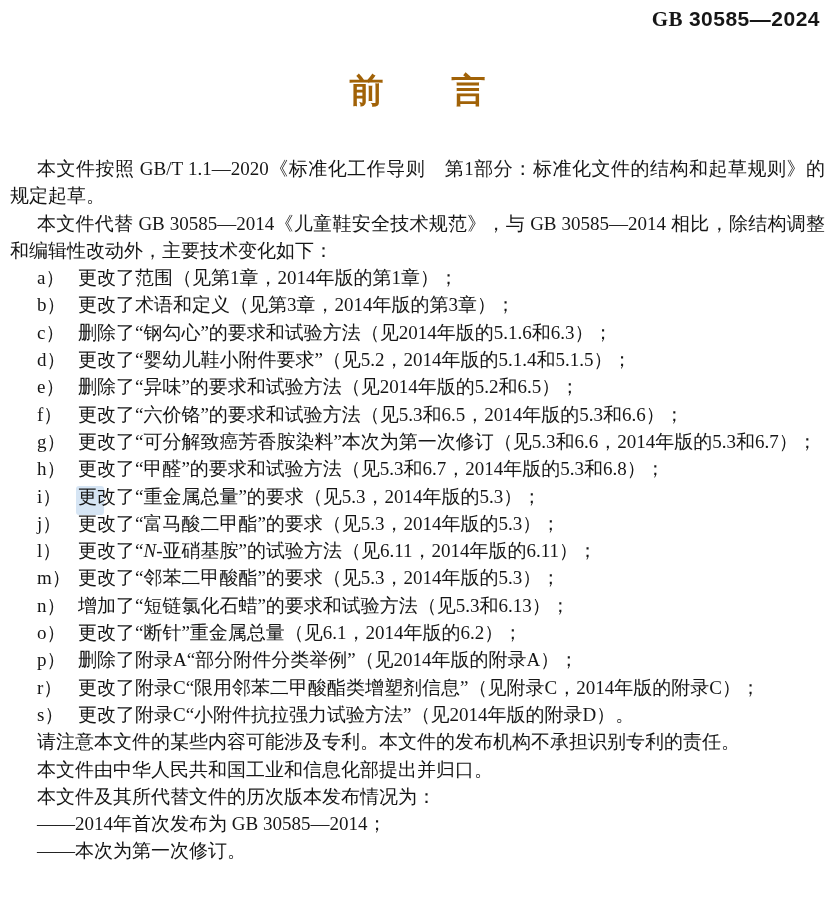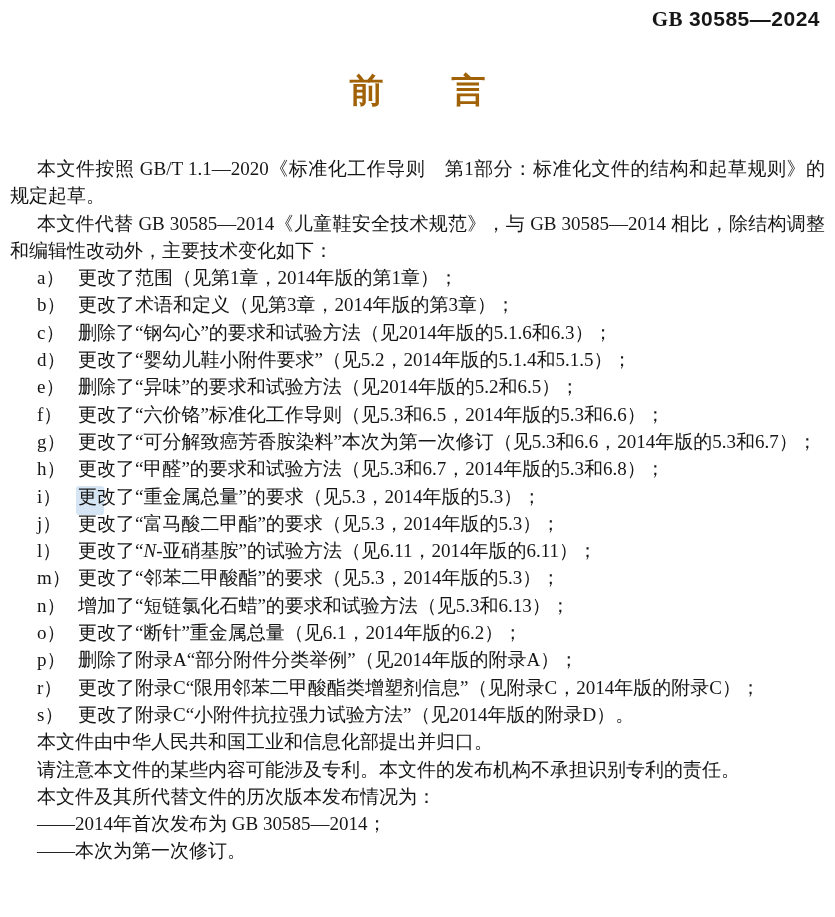--- a/index.html
+++ b/index.html
@@ -106,21 +106,21 @@
     <div class="change-item">
       <span class="item-label">c）</span><span>删除了“钢勾心”的要求和试验方法（见2014年版的5.1.6和6.3）；</span>
     </div>
     <div class="change-item">
       <span class="item-label">d）</span><span>更改了“婴幼儿鞋小附件要求”（见5.2，2014年版的5.1.4和5.1.5）；</span>
     </div>
     <div class="change-item">
       <span class="item-label">e）</span><span>删除了“异味”的要求和试验方法（见2014年版的5.2和6.5）；</span>
     </div>
     <div class="change-item">
-      <span class="item-label">f）</span><span>更改了“六价铬”标准化工作导则（见5.3和6.5，2014年版的5.3和6.6）；</span>
+      <span class="item-label">f）</span><span>更改了“六价铬”的要求和试验方法（见5.3和6.5，2014年版的5.3和6.6）；</span>
     </div>
     <div class="change-item">
       <span class="item-label">g）</span><span>更改了“可分解致癌芳香胺染料”本次为第一次修订（见5.3和6.6，2014年版的5.3和6.7）；</span>
     </div>
     <div class="change-item">
       <span class="item-label">h）</span><span>更改了“甲醛”的要求和试验方法（见5.3和6.7，2014年版的5.3和6.8）；</span>
     </div>
     <div class="change-item">
       <span class="item-label">i）</span><span>更改了“重金属总量”的要求（见5.3，2014年版的5.3）；</span>
     </div>
@@ -142,20 +142,20 @@
     <div class="change-item">
       <span class="item-label">p）</span><span>删除了附录A“部分附件分类举例”（见2014年版的附录A）；</span>
     </div>
     <div class="change-item">
       <span class="item-label">r）</span><span>更改了附录C“限用邻苯二甲酸酯类增塑剂信息”（见附录C，2014年版的附录C）；</span>
     </div>
     <div class="change-item">
       <span class="item-label">s）</span><span>更改了附录C“小附件抗拉强力试验方法”（见2014年版的附录D）。</span>
     </div>
 
+    <p>请注意本文件的某些内容可能涉及专利。本文件的发布机构不承担识别专利的责任。</p>
     <p>本文件由中华人民共和国工业和信息化部提出并归口。</p>
-    <p>请注意本文件的某些内容可能涉及专利。本文件的发布机构不承担识别专利的责任。</p>
     <p>本文件及其所代替文件的历次版本发布情况为：</p>
     <p>——2014年首次发布为 GB 30585—2014；</p>
     <p>——本次为第一次修订。</p>
 
   </div>
 </div>
 
 </body></html>

